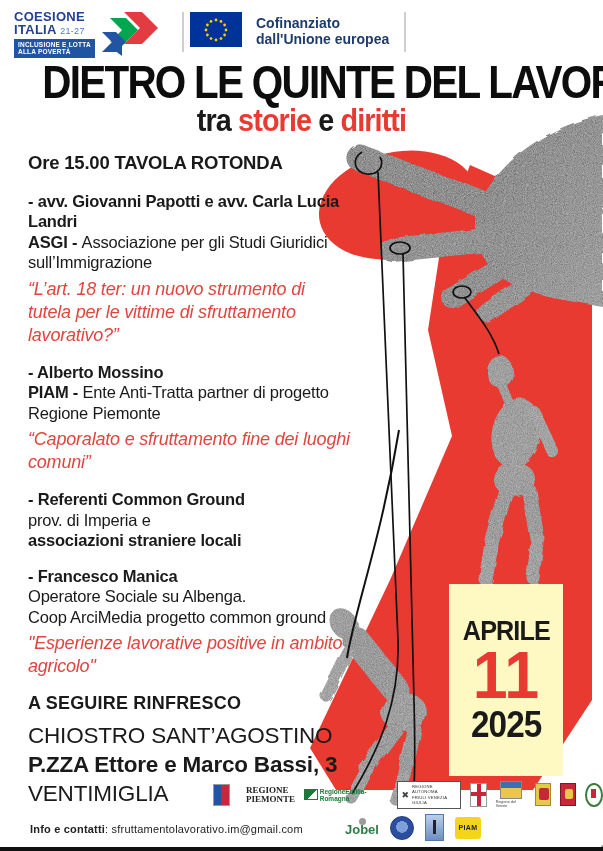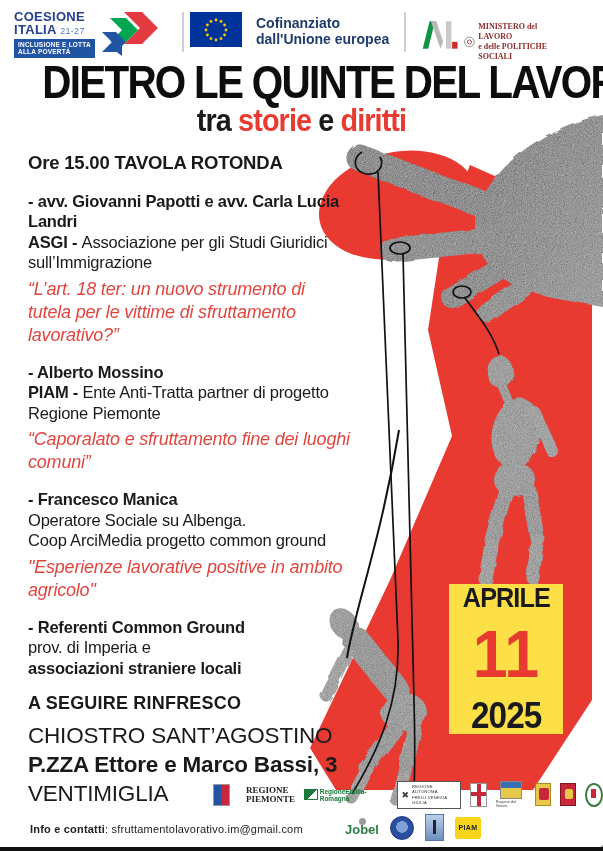--- a/index.html
+++ b/index.html
@@ -38,22 +38,22 @@
   .quote{font-size:18px;line-height:1.28;color:#e0453e;font-style:italic;margin-top:5px;letter-spacing:-.2px;}
   .closing{font-weight:bold;font-size:18px;margin-top:6px;letter-spacing:.2px;}
 
   
   .venue{position:absolute;left:28px;top:722px;z-index:3;line-height:1.28;letter-spacing:-.2px;}
   .venue-l1{font-size:22.5px;}
   .venue-l2{font-size:22.5px;font-weight:bold;}
   .venue-l3{font-size:22.5px;}
 
   
-  .datebox{position:absolute;left:449px;top:584px;width:114px;height:150px;background:#fde047;
-           z-index:3;text-align:center;display:flex;flex-direction:column;align-items:center;justify-content:center;gap:12px;}
+  .datebox{position:absolute;left:449px;top:584px;width:114px;height:192px;background:#fef9c3;
+           z-index:3;text-align:center;display:flex;flex-direction:column;align-items:center;justify-content:center;}
   .date-month{font-weight:900;font-size:28px;letter-spacing:-1px;transform:scaleX(.9);line-height:1;}
   .date-day{font-weight:900;font-size:66px;color:#e93a32;line-height:.92;transform:scaleX(.95);}
   .date-year{font-weight:900;font-size:37px;letter-spacing:-1px;transform:scaleX(.9);line-height:1;}
 
   
   .illustration{position:absolute;inset:0;z-index:1;}
 
   
   .side-note{position:absolute;top:845px;right:3px;transform:rotate(-90deg);transform-origin:top right;
              white-space:nowrap;font-size:6.5px;color:#5a5a5a;letter-spacing:.4px;z-index:4;}
@@ -140,36 +140,20 @@
         </g>
       </svg>
       <div class="eu-txt">
         <div>Cofinanziato</div>
         <div>dall'Unione europea</div>
       </div>
     </div>
 
     <div class="hdr-div" style="left:404px"></div>
 
-    <div class="min-block">
-      <svg width="62" height="48" viewBox="0 0 62 48">
-        <polygon points="4,44 14,4 22,4 12,44" fill="#0f9347"></polygon>
-        <polygon points="16,4 24,4 34,34 30,44" fill="#b9b9b9"></polygon>
-        <polygon points="38,4 46,4 46,44 38,44" fill="#c9c9c9"></polygon>
-        <rect x="47" y="34" width="8" height="10" fill="#cf2e2e"></rect>
-      </svg>
-      <svg width="16" height="18" viewBox="0 0 16 18" style="margin:14px 3px 0 2px">
-        <circle cx="8" cy="9" r="7" fill="none" stroke="#8c8c8c" stroke-width="1.4"></circle>
-        <circle cx="8" cy="9" r="3" fill="none" stroke="#8c2b2b" stroke-width="1.2"></circle>
-      </svg>
-      <div class="min-txt" style="margin-top:14px">
-        <div>MINISTERO del LAVORO</div>
-        <div>e delle POLITICHE SOCIALI</div>
-      </div>
-    </div>
   </div>
 
   <div class="title">DIETRO LE QUINTE DEL LAVORO</div>
   <div class="subtitle">
     <span>tra </span><span class="red">storie</span><span> e </span><span class="red">diritti</span>
   </div>
 
   <svg class="illustration" width="603" height="851" viewBox="0 0 603 851">
     <defs>
       <filter id="rough" x="-10%" y="-10%" width="120%" height="120%">
@@ -254,30 +238,30 @@
     </div>
 
 
     <div class="blk">
       <div class="line b">-  Alberto Mossino</div>
       <div class="line"><span class="b">PIAM - </span><span>Ente Anti-Tratta partner di progetto Regione Piemonte</span></div>
       <div class="quote">“Caporalato e sfruttamento fine dei luoghi comuni”</div>
     </div>
 
     <div class="blk">
+      <div class="line b">- Referenti Common Ground</div>
+      <div class="line">prov. di Imperia e</div>
+      <div class="line b">associazioni straniere locali</div>
+    </div>
+
+    <div class="blk">
       <div class="line b">- Francesco Manica</div>
       <div class="line">Operatore Sociale su Albenga.</div>
       <div class="line">Coop ArciMedia progetto common ground</div>
       <div class="quote">"Esperienze lavorative positive in ambito agricolo"</div>
-    </div>
-
-    <div class="blk">
-      <div class="line b">- Referenti Common Ground</div>
-      <div class="line">prov. di Imperia e</div>
-      <div class="line b">associazioni straniere locali</div>
     </div>
 
     <div class="closing">A SEGUIRE RINFRESCO</div>
   </div>
 
   <div class="datebox">
     <div class="date-month">APRILE</div>
     <div class="date-day">11</div>
     <div class="date-year">2025</div>
   </div>

